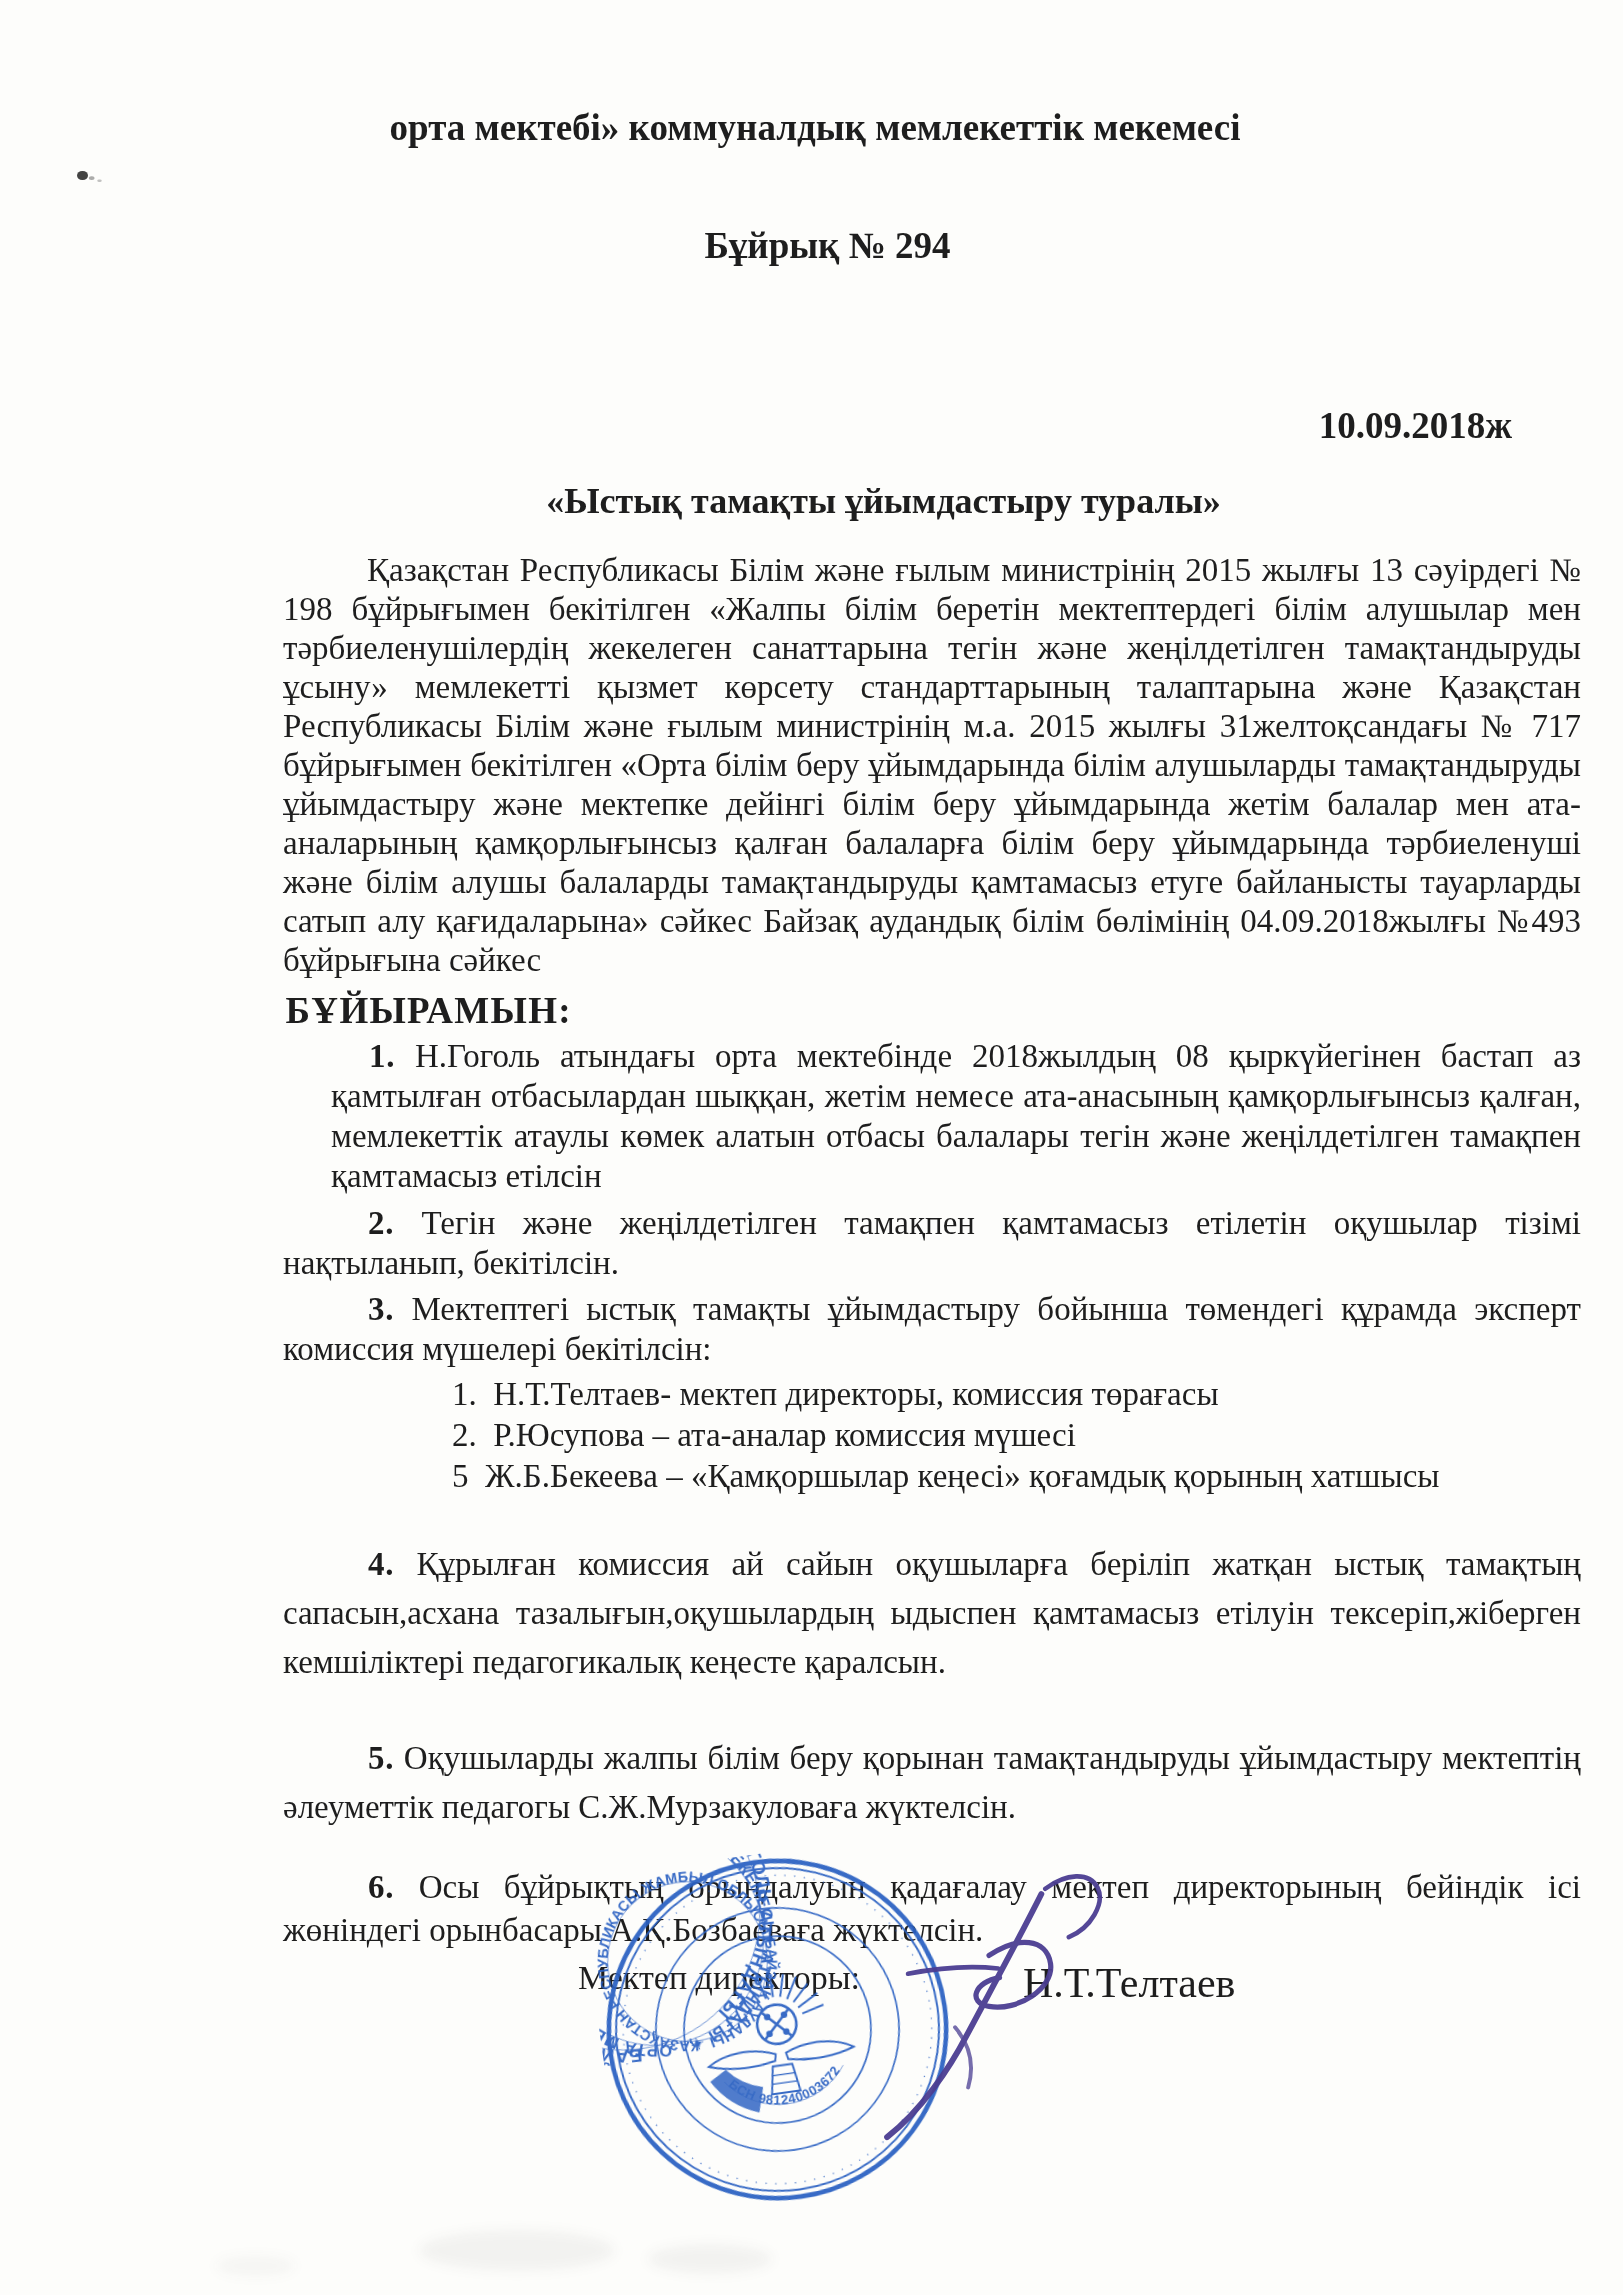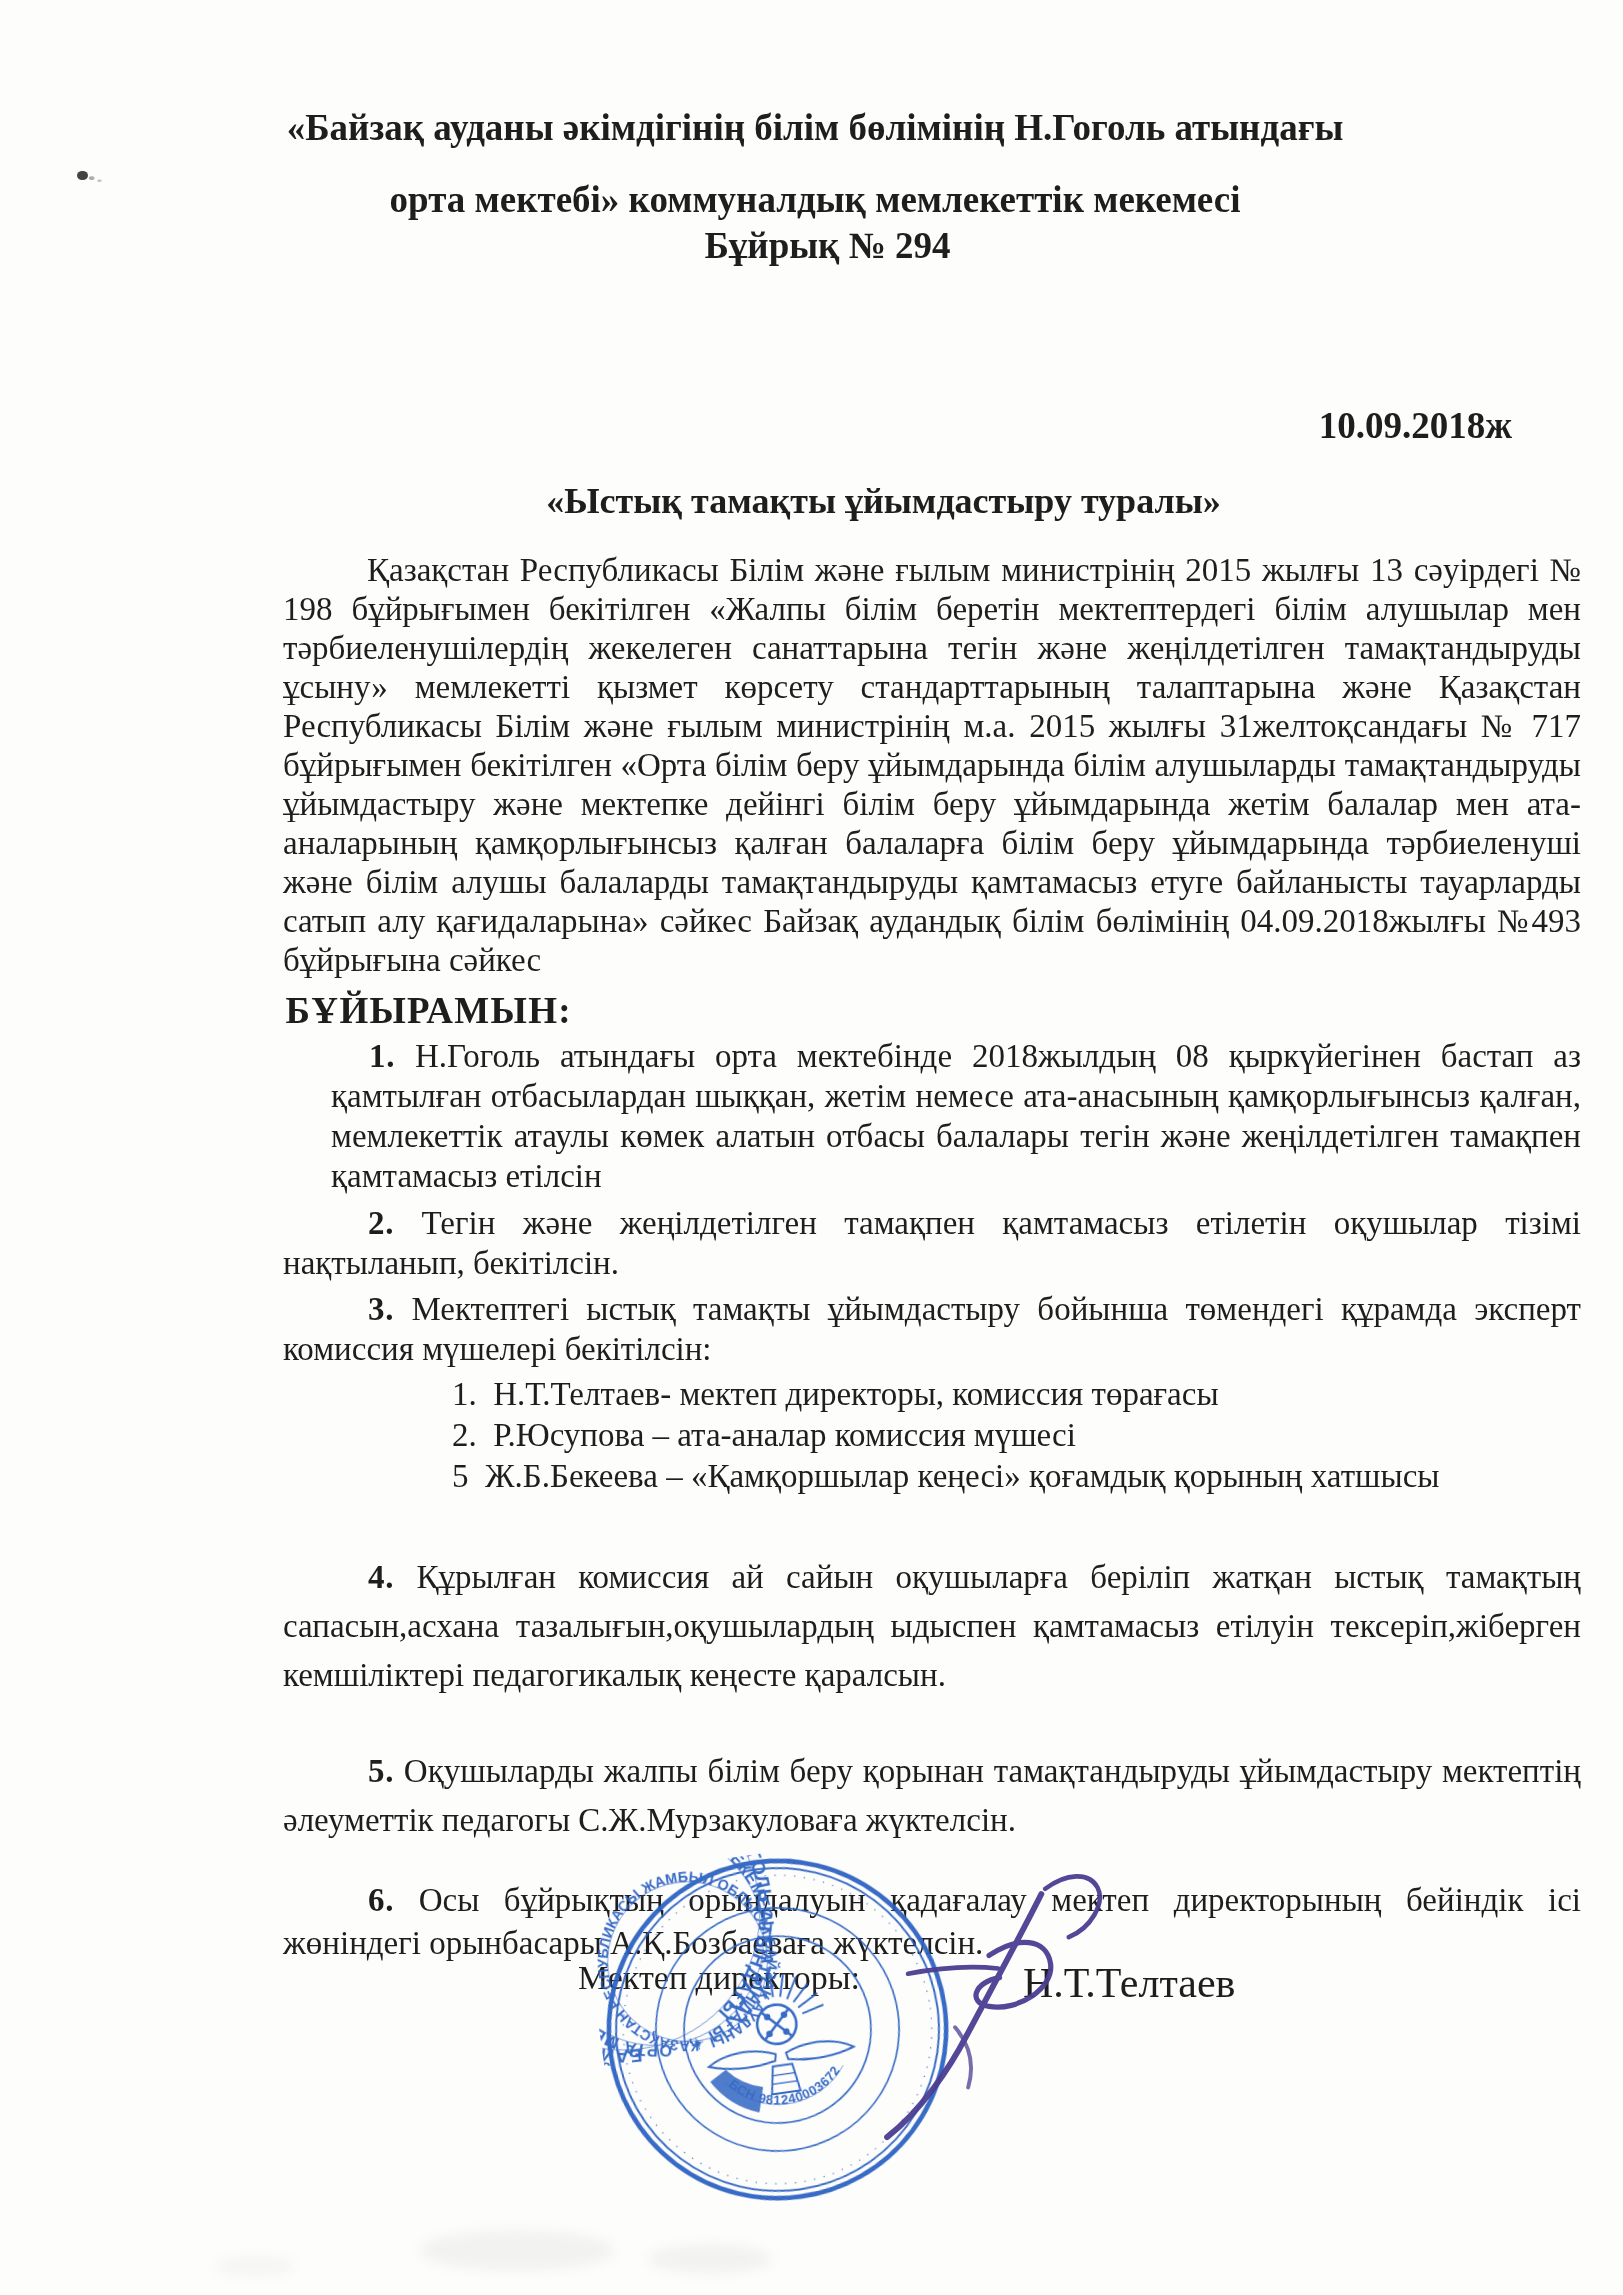--- a/index.html
+++ b/index.html
@@ -41,21 +41,21 @@
   .resolve{
     margin:10.5px 0 0 2.6px;font-weight:bold;font-size:37px;letter-spacing:1.3px;
     text-align:left;
   }
   .item{margin:6.5px 0 0 0;line-height:40px;text-indent:85px;}
   .item b{letter-spacing:0.7px;}
   .item--hang{padding-left:48px;text-indent:38px;}
   .commission{margin:5.2px 0 0 169px;line-height:41px;text-align:left;}
   .commission .row{white-space:pre-wrap;}
   .item--sp{line-height:49px;}
-  .gap-lg{margin-top:56px;}
+  .gap-lg{margin-top:43px;}
   .gap-md{margin-top:47px;}
   .gap-sm{margin-top:34px;}
   
   .sig-label{position:absolute;left:578px;top:1959px;font-size:34px;}
   .sig-name{position:absolute;left:1023px;top:1959px;font-size:42px;}
   
   .stamp{
     position:absolute;left:601px;top:1853px;width:353px;height:353px;
     transform:rotate(-8deg);
     filter:blur(0.4px);
@@ -73,21 +73,20 @@
   .smudge-a{left:419px;top:2230px;width:196px;height:41px;}
   .smudge-b{left:648px;top:2244px;width:124px;height:30px;}
   .smudge-c{left:216px;top:2256px;width:79px;height:19.6px;background:rgba(40,40,40,.04);}
 </style>
 </head>
 <body>
 
 <div class="page">
 
   <div class="header">
-    <div>«Байзақ ауданы әкімдігінің білім бөлімінің Н.Гоголь атындағы</div>
     <div>орта  мектебі»  коммуналдық мемлекеттік мекемесі</div>
   </div>
 
   <div class="order-no">Бұйрық   № 294</div>
 
 
   <div class="date-line">10.09.2018ж</div>
 
   <div class="subject-line">«Ыстық тамақты ұйымдастыру туралы»</div>
 

